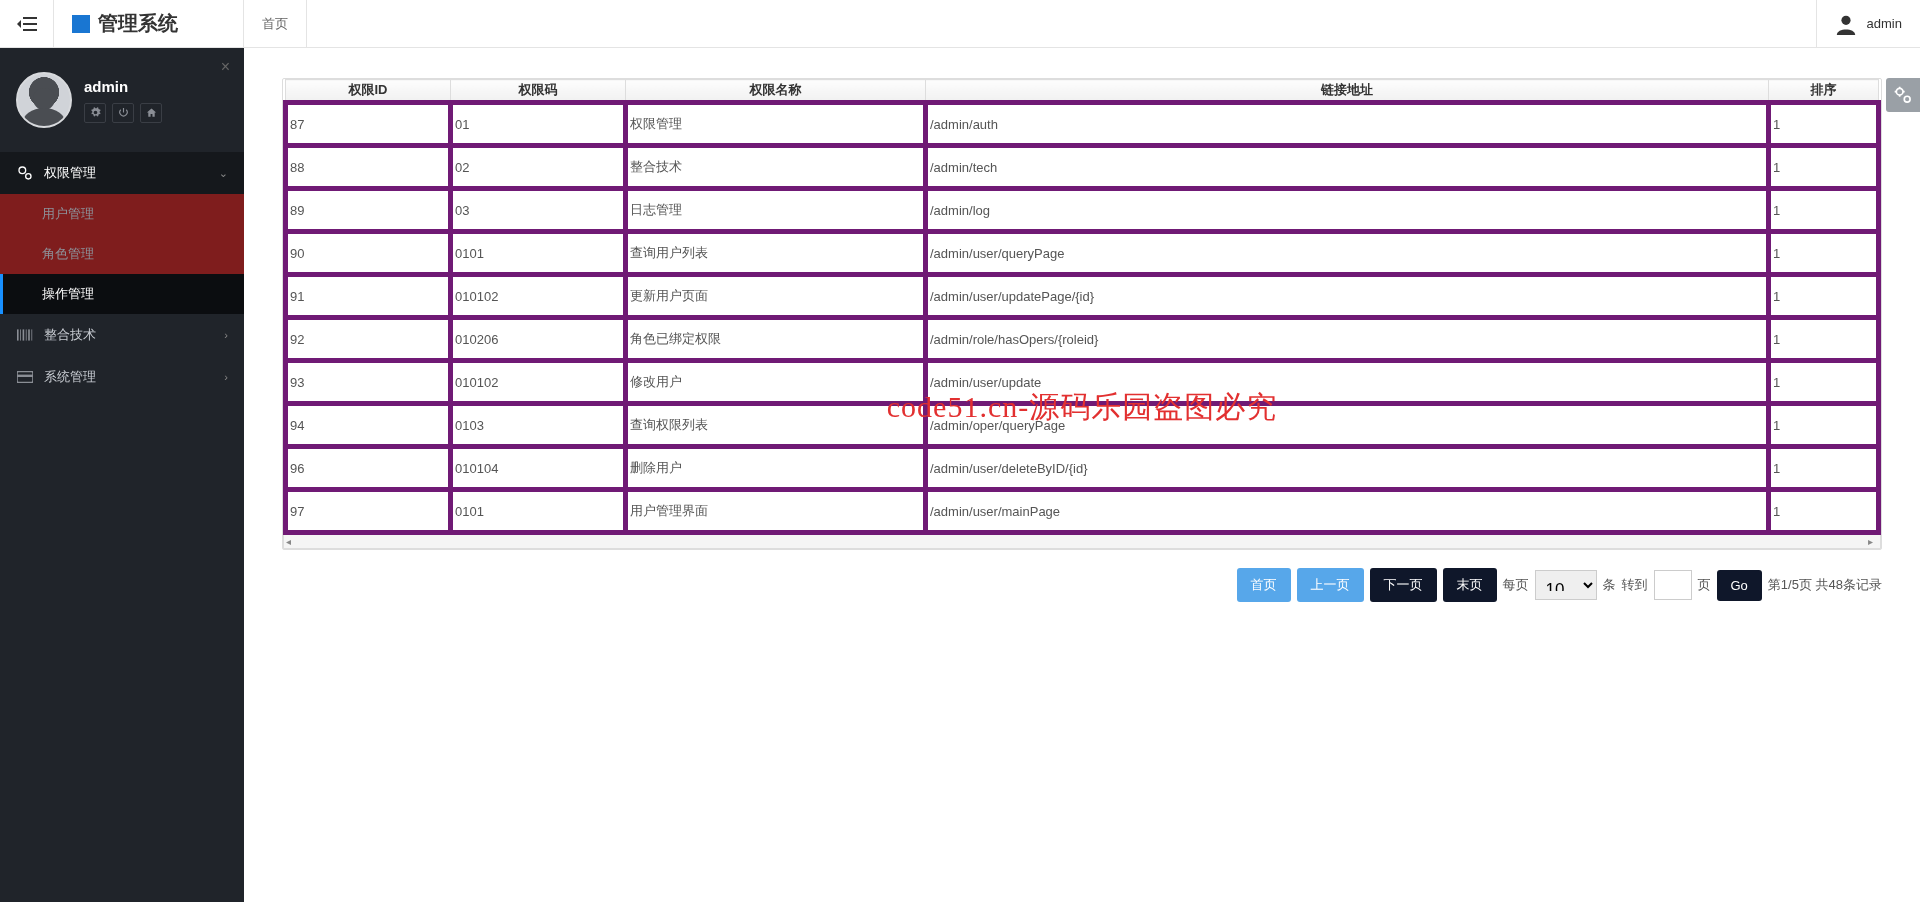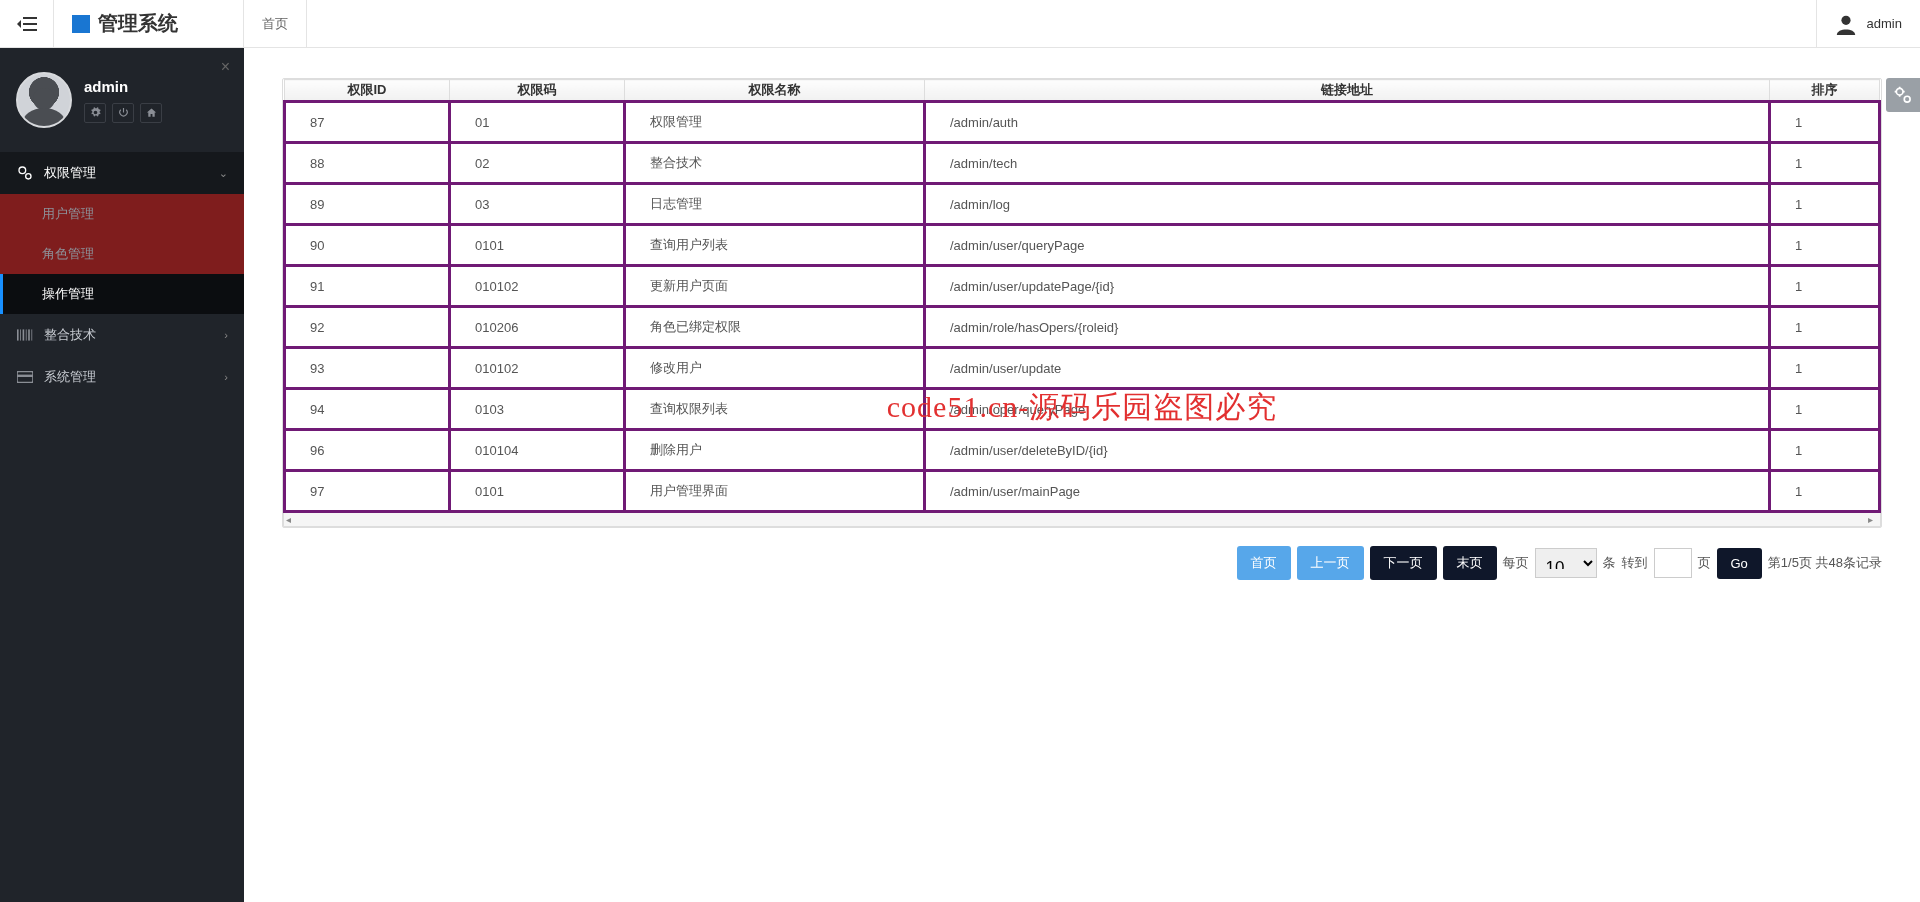--- a/index.html
+++ b/index.html
@@ -30,21 +30,21 @@
 .nav-item .ico { width: 18px; margin-right: 10px; display: inline-flex; align-items: center; justify-content: center; }
 .nav-item .arrow { position: absolute; right: 16px; font-size: 11px; color: #888; }
 .subnav { background: #7f1d1d; }
 .subnav .sub-item { padding: 11px 16px 11px 42px; color: #8d929a; cursor: pointer; }
 .subnav .sub-item.active { background: #0b0d10; color: #fff; border-left: 3px solid #1890ff; padding-left: 39px; }
 
 .main { flex: 1; background: #fff; padding: 30px 38px; overflow: auto; position: relative; }
 .tbl-wrap { border: 1px solid #ddd; border-radius: 2px; overflow: hidden; }
 table { width: 100%; border-collapse: collapse; }
 thead th { background: linear-gradient(#fdfdfd,#f1f1f1); border: 1px solid #ddd; padding: 1px 10px; font-weight: bold; text-align: center; color: #333; }
-tbody td { border: 3px solid #701a75; padding: 10px 24px; color: #555; }
+tbody td { border: 5px solid #701a75; padding: 10px 2px; color: #555; }
 .col-id { width: 165px; }
 .col-code { width: 175px; }
 .col-name { width: 300px; }
 .col-url { width: auto; }
 .col-sort { width: 110px; margin-left: 36px; }
 .hscroll { height: 14px; background: #f5f5f5; border: 1px solid #ddd; border-top: none; position: relative; }
 .hscroll .thumb-l { position: absolute; left: 2px; top: 1px; width: 10px; height: 10px; color: #888; font-size: 10px; }
 .hscroll .thumb-r { position: absolute; right: 2px; top: 1px; width: 10px; height: 10px; color: #888; font-size: 10px; }
 
 .pager { display: flex; justify-content: flex-end; align-items: center; gap: 6px; margin-top: 18px; color: #555; font-size: 13px; }

